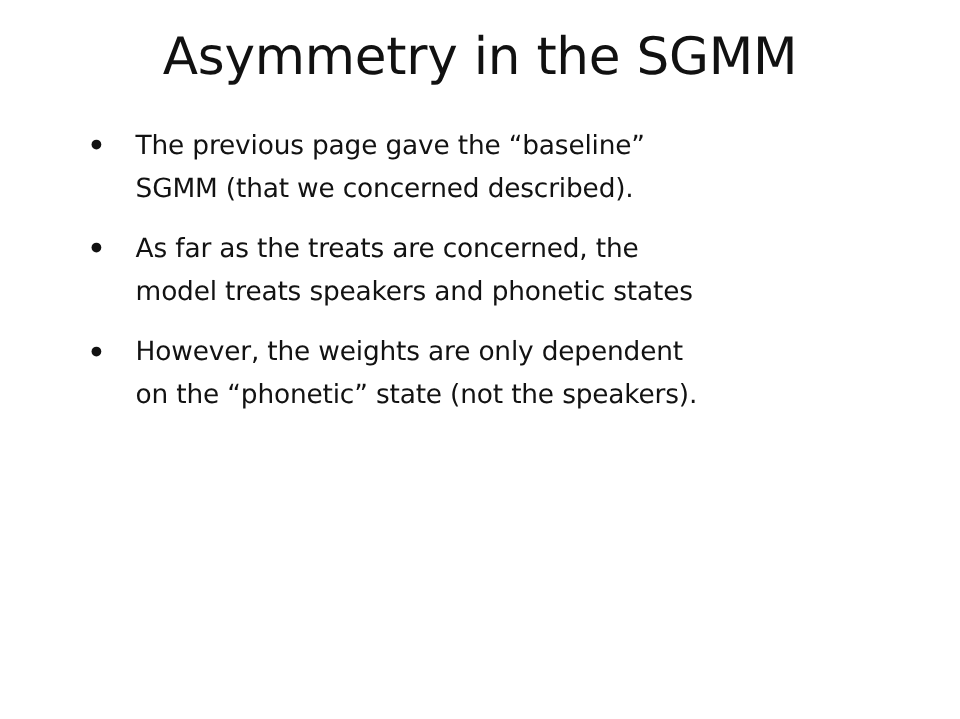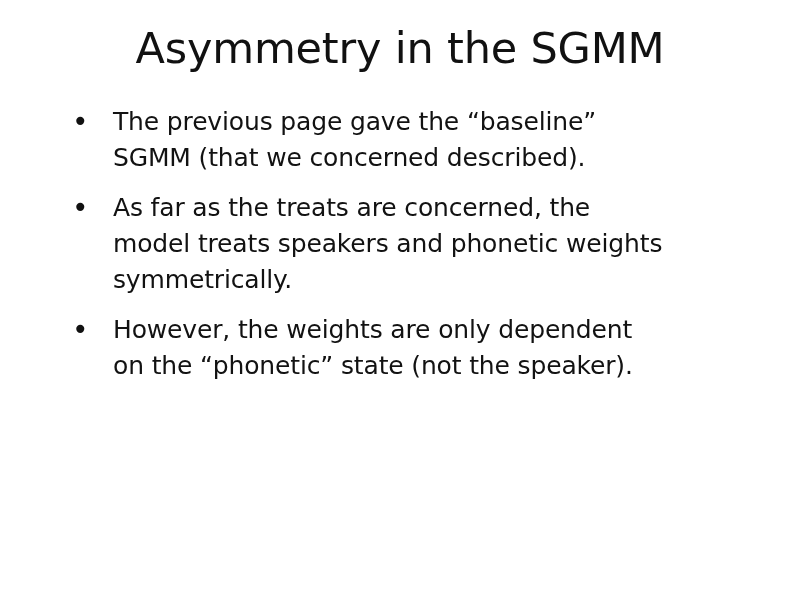--- a/index.html
+++ b/index.html
@@ -54,21 +54,21 @@
     line-height: 36px;
     color: #111111;
     text-align: left;
     padding-left: 12px;
     box-sizing: border-box;
     user-select: none;
   }
   .bullet-text {
     flex: 1 1 auto;
     font-family: "DejaVu Sans", "Liberation Sans", sans-serif;
-    font-size: 25px;
+    font-size: 22px;
     font-weight: 400;
     line-height: 36px;
     color: #121212;
     letter-spacing: -0.15px;
   }
   .bullet-text .ln {
     display: block;
     white-space: nowrap;
   }
 </style>
@@ -86,28 +86,27 @@
       <div class="bullet-text">
         <span class="ln">The previous page gave the “baseline”</span>
         <span class="ln">SGMM (that we concerned described).</span>
       </div>
     </div>
 
     <div class="bullet-row">
       <div class="bullet-marker">•</div>
       <div class="bullet-text">
         <span class="ln">As far as the treats are concerned, the</span>
-        <span class="ln">model treats speakers and phonetic weights</span>
-        <span class="ln">symmetrically.</span>
+        <span class="ln">model treats speakers and phonetic states</span>
       </div>
     </div>
 
     <div class="bullet-row">
       <div class="bullet-marker">•</div>
       <div class="bullet-text">
         <span class="ln">However, the weights are only dependent</span>
-        <span class="ln">on the “phonetic” state (not the speaker).</span>
+        <span class="ln">on the “phonetic” state (not the speakers).</span>
       </div>
     </div>
 
   </div>
 
 </div>
 
 </body></html>

